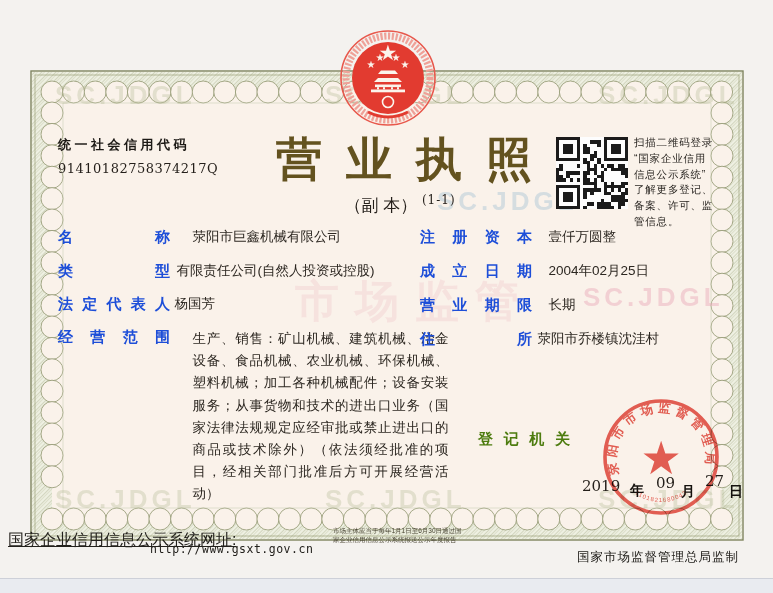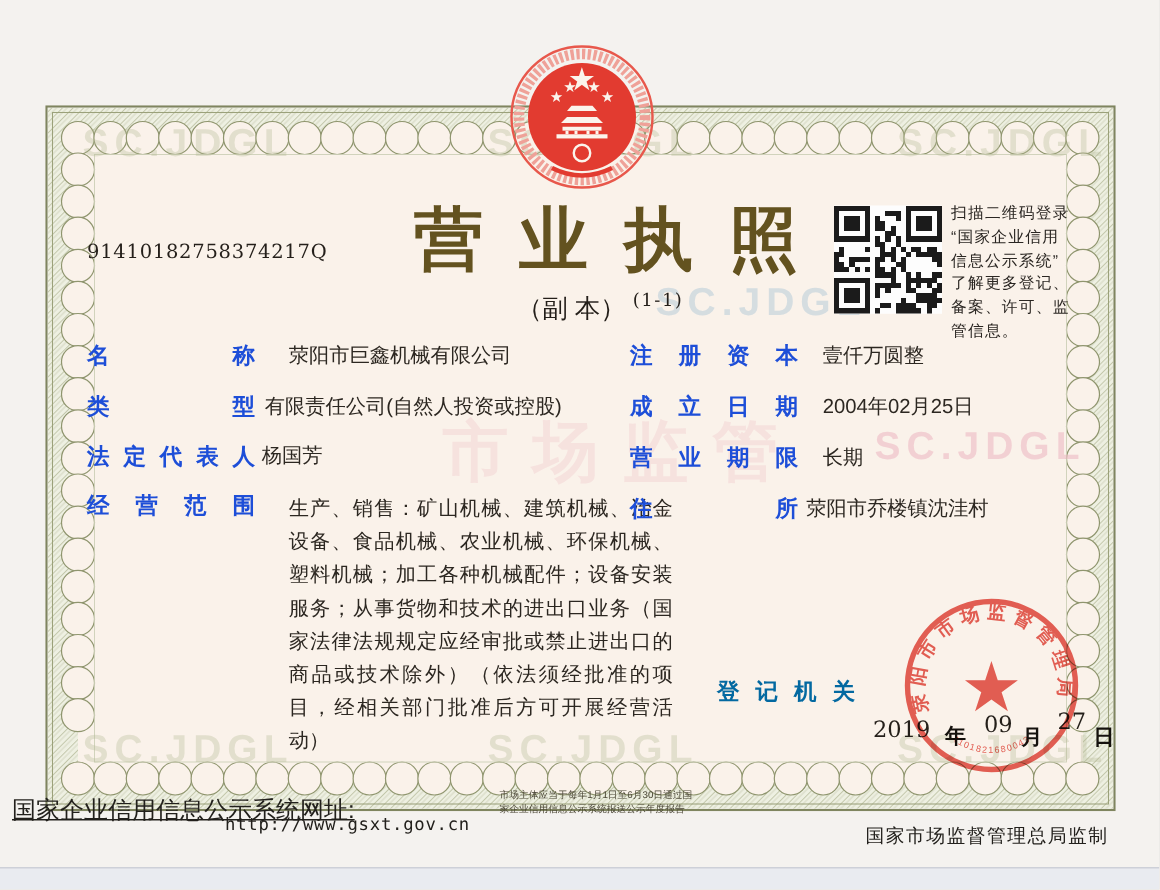--- a/index.html
+++ b/index.html
@@ -20,21 +20,21 @@
   .subtitle{left:300px;top:193px;width:200px;text-align:center;font-size:17px;color:#241f1a;white-space:nowrap;}
   .subtitle .copy-no{font-size:12px;vertical-align:7px;font-family:"DejaVu Serif",serif;letter-spacing:1px;}
   
   .qr{left:556px;top:137px;width:72px;height:72px;background:#fdfdfd;}
   .qr-caption{left:634px;top:135px;width:106px;font-size:10.5px;line-height:15.8px;letter-spacing:.8px;color:#2a2622;}
   
   .flabel{display:inline-block;width:112px;font-size:15px;font-weight:bold;color:#1d4ed8;text-align:justify;text-align-last:justify;vertical-align:top;}
   .fvalue{display:inline-block;font-size:13.5px;color:#2c2archive7221;color:#2c2721;vertical-align:top;}
   .row{white-space:nowrap;}
   .scope-value{width:256px;line-height:22.2px;white-space:normal;text-align:justify;}
-  .reg-label{left:478px;top:452px;width:92px;font-size:15px;font-weight:bold;color:#0369a1;text-align:justify;text-align-last:justify;}
+  .reg-label{left:478px;top:430px;width:92px;font-size:15px;font-weight:bold;color:#4d7c0f;text-align:justify;text-align-last:justify;}
   
   .date-num{font-family:"DejaVu Serif","Liberation Serif",serif;font-size:15px;color:#241f1a;}
   .date-unit{font-size:14px;font-weight:bold;color:#14110d;}
   
   .f-left{left:8px;top:530px;font-size:16px;color:#22201c;text-decoration:underline;}
   .f-url{left:150px;top:542px;font-size:11.5px;font-family:"DejaVu Sans Mono","Liberation Mono",monospace;letter-spacing:.5px;color:#22201c;}
   .f-notice{left:333px;top:526px;font-size:6.5px;line-height:9px;color:#4a4636;}
   .f-right{left:577px;top:549px;font-size:12.5px;letter-spacing:1px;color:#22201c;}
   .seal-svg{left:596px;top:392px;opacity:.85;mix-blend-mode:multiply;}
 </style>
@@ -184,20 +184,21 @@
     <rect x="37" y="58.5" width="26" height="2.6" fill="#fbf4ec"></rect>
     <rect x="33" y="63.5" width="34" height="2.8" fill="#fbf4ec"></rect>
     <rect x="39" y="61.2" width="2" height="2.2" fill="#fbf4ec"></rect>
     <rect x="45" y="61.2" width="2" height="2.2" fill="#fbf4ec"></rect>
     <rect x="53" y="61.2" width="2" height="2.2" fill="#fbf4ec"></rect>
     <rect x="59" y="61.2" width="2" height="2.2" fill="#fbf4ec"></rect>
     <circle cx="50" cy="76" r="5.5" fill="none" stroke="#fbf4ec" stroke-width="1.6"></circle>
     <path d="M30,86 Q50,96 70,86" fill="none" stroke="#e23b30" stroke-width="3"></path>
   </svg>
 
+  <div class="abs credit-label">统一社会信用代码</div>
   <div class="abs credit-code">91410182758374217Q</div>
   <div class="abs title">营业执照</div>
   <div class="abs subtitle">
     <span>（副  本）</span>
     <span class="copy-no">(1-1)</span>
   </div>
 
   <svg class="abs qr" id="qr-svg" width="72" height="72" viewBox="0 0 21 21" shape-rendering="crispEdges">
       <rect x="0" y="0" width="21" height="21" fill="#fdfdfd"></rect>
       <rect x="0" y="0" width="7" height="7" fill="#1b1b1b"></rect>

